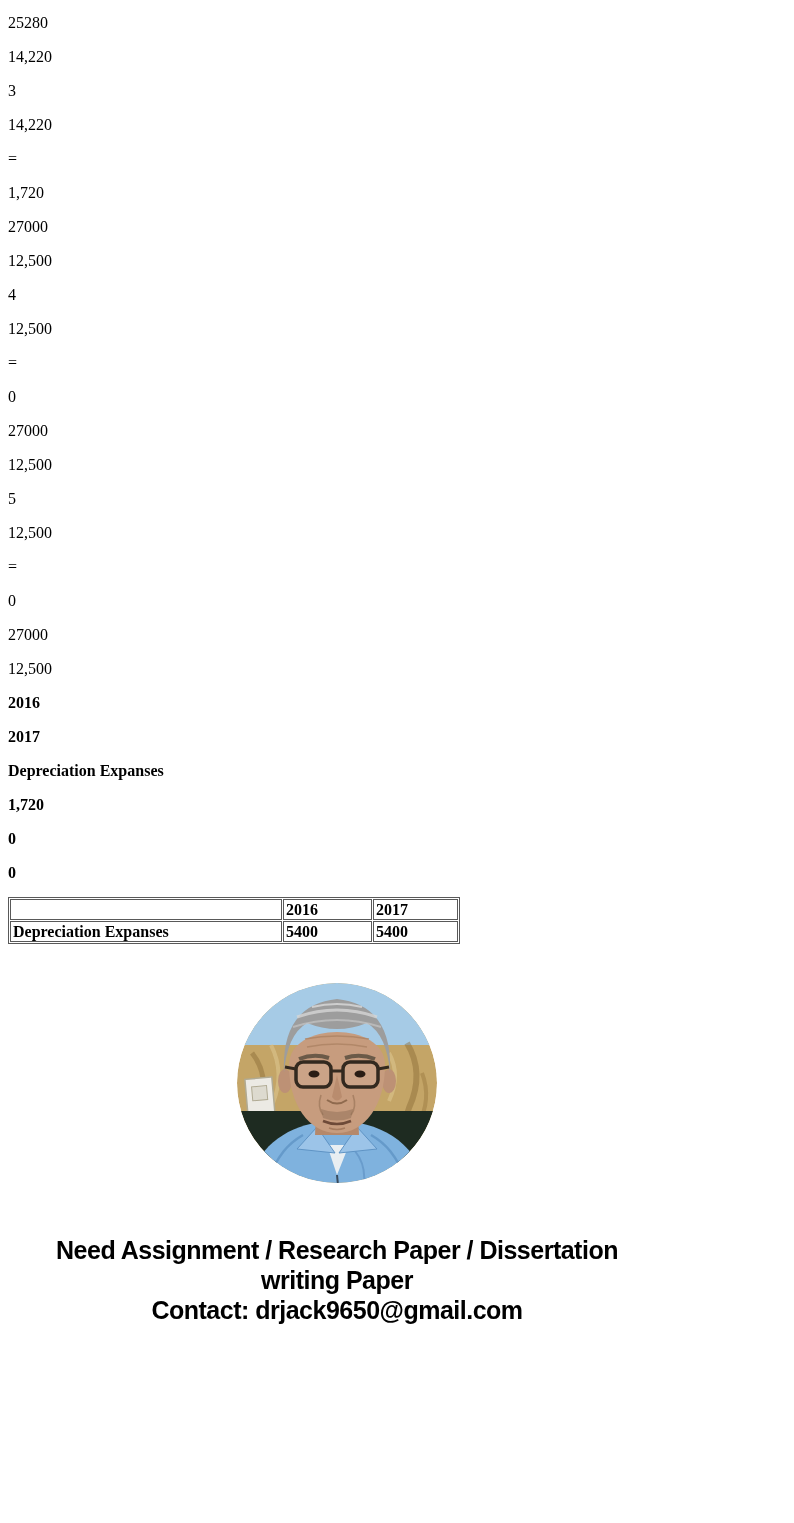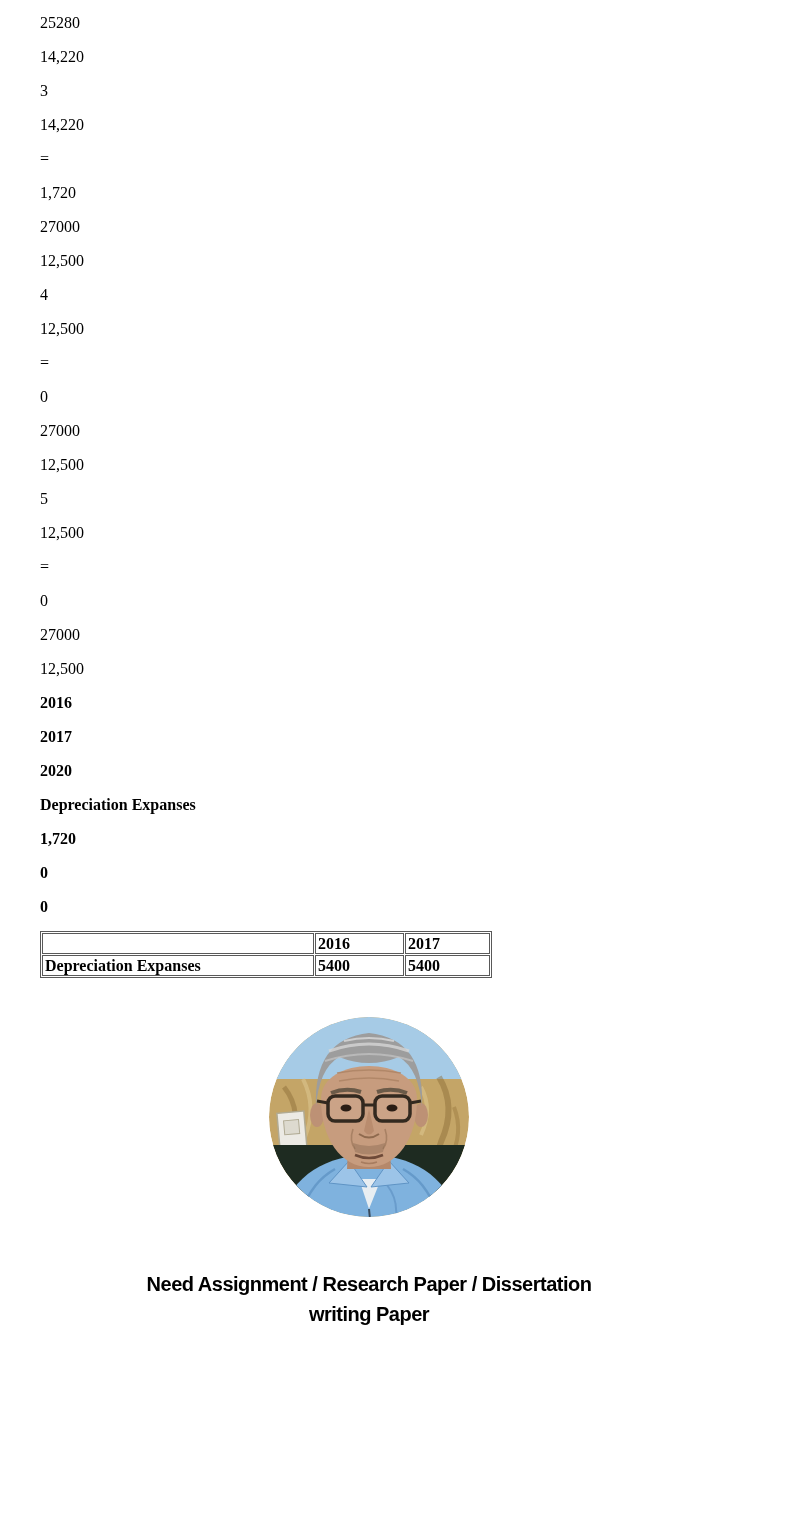--- a/index.html
+++ b/index.html
@@ -5,21 +5,20 @@
   * { box-sizing: border-box; }
   html, body { margin: 0; padding: 0; background: #ffffff; }
   .page {
     position: relative;
     width: 674px;
     height: 1523px;
     background: #ffffff;
     overflow: hidden;
     font-family: "Liberation Serif", serif;
     color: #000000;
-    margin-left: 32px;
   }
   .content {
     padding: 13px 8px 0 8px;
   }
   .content p.line {
     margin: 0 0 15px 0;
     font-size: 16px;
     line-height: 19px;
     font-weight: normal;
     white-space: pre;
@@ -54,21 +53,21 @@
     border-radius: 50%;
     overflow: hidden;
   }
   .avatar-wrap svg { display: block; }
 
   .footer {
     margin-top: 52px;
     text-align: center;
     font-family: "Liberation Sans", sans-serif;
     font-weight: bold;
-    font-size: 20px;
+    font-size: 25px;
     line-height: 30px;
     letter-spacing: -0.5px;
     color: #000000;
   }
   .footer div { margin: 0; }
 </style>
 </head>
 <body>
 
 <div class="page">
@@ -91,21 +90,20 @@
         <p class="line">27000</p>
         <p class="line">12,500</p>
         <p class="line">5</p>
         <p class="line">12,500</p>
         <p class="line">=</p>
         <p class="line">0</p>
         <p class="line">27000</p>
         <p class="line">12,500</p>
         <p class="line bold">2016</p>
         <p class="line bold">2017</p>
-        <p class="line bold">2020</p>
         <p class="line bold">Depreciation Expanses</p>
         <p class="line bold">1,720</p>
         <p class="line bold">0</p>
         <p class="line bold">0</p>
       </div>
 
     <table class="calc-table">
       <tbody>
         <tr>
           <td class="c0"></td>
@@ -195,16 +193,17 @@
 
           <path d="M86,138 Q100,144 114,138" stroke="#6e4a38" stroke-width="2.5" fill="none"></path>
           <path d="M92,145 Q100,148 108,145" stroke="#9a6f52" stroke-width="1.5" fill="none" opacity="0.7"></path>
         </g>
       </svg>
     </div>
 
     <div class="footer">
       <div>Need Assignment / Research Paper / Dissertation</div>
       <div>writing Paper</div>
+      <div>Contact: drjack9650@gmail.com</div>
     </div>
 
   </div>
 </div>
 
 </body></html>

